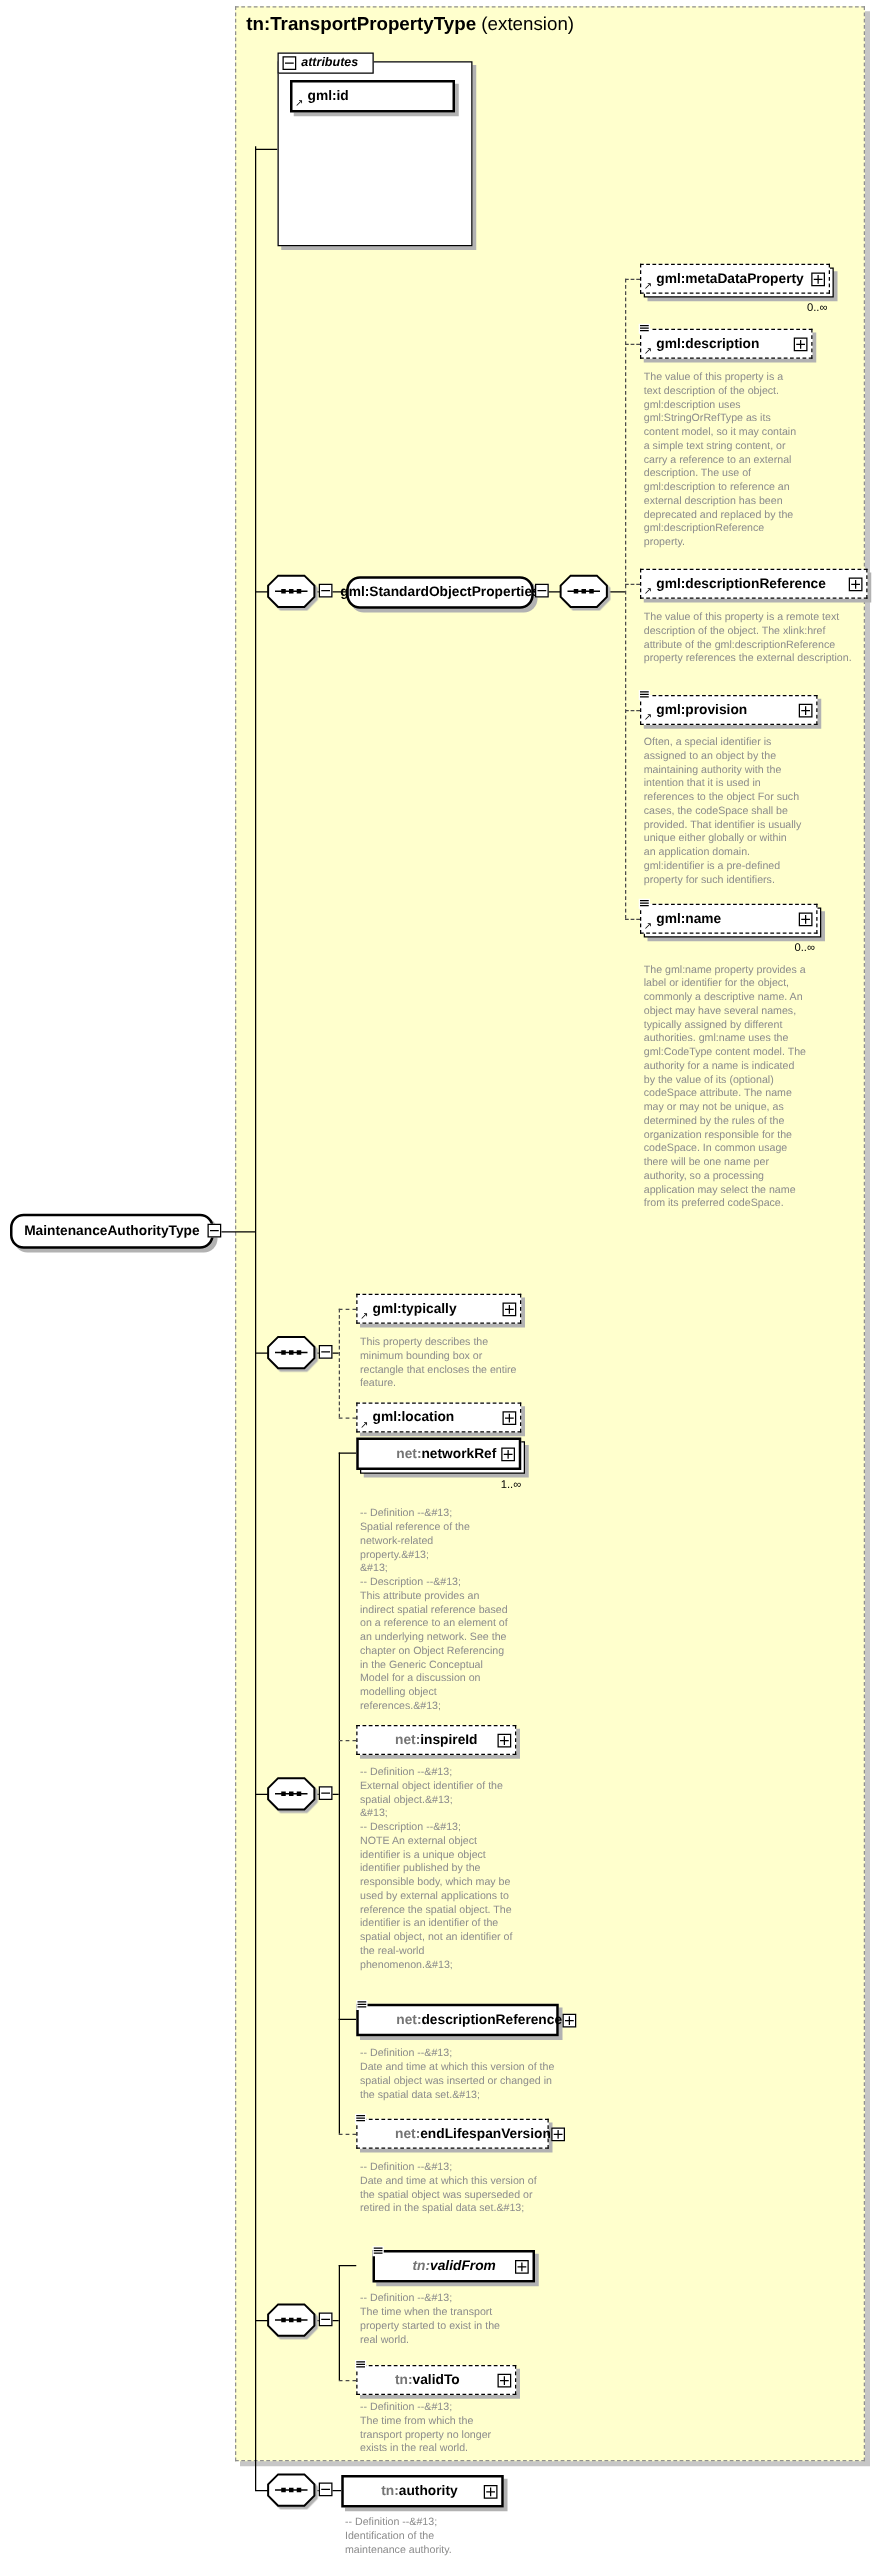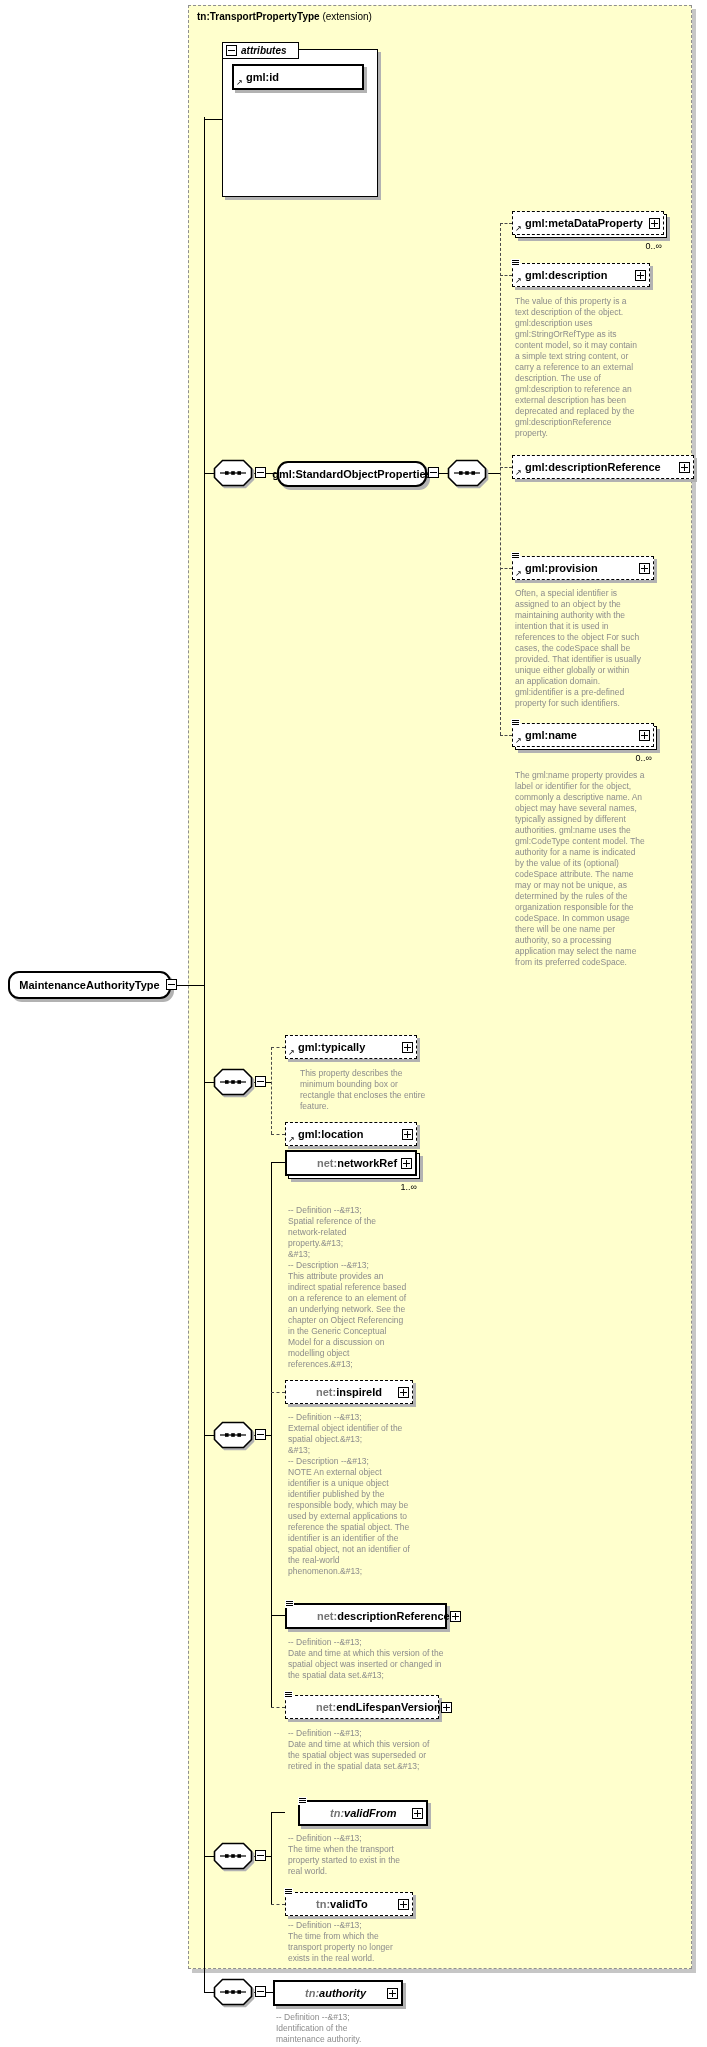--- a/index.html
+++ b/index.html
@@ -1,21 +1,21 @@
 <!DOCTYPE html>
 <html><head>
 <meta charset="utf-8">
 <style>
   html,body{margin:0;padding:0;background:#fff;}
   .canvas{position:relative;width:707px;height:2047px;background:#fff;overflow:hidden;
           font-family:"Liberation Sans",sans-serif;}
   
   .bigbox{position:absolute;left:188px;top:5px;width:502px;height:1962px;
           background:#ffffcd;border:1px dashed #8f8f8f;box-shadow:4px 4px 0 #c6c6c6;}
-  .bigtitle{position:absolute;left:197px;top:11px;font-size:10px;color:#000;z-index:3;white-space:nowrap;}
+  .bigtitle{position:absolute;left:197px;top:11px;font-size:15px;color:#000;z-index:3;white-space:nowrap;}
   .bigtitle .tname{font-weight:bold;}
   .bigtitle .tsuffix{font-weight:normal;}
   
   .hl{position:absolute;height:0;border-top:1px solid #000;z-index:1;}
   .vl{position:absolute;width:0;border-left:1px solid #000;z-index:1;}
   .hl.d{border-top:1px dashed #4a4a4a;}
   .vl.d{border-left:1px dashed #4a4a4a;}
   
   .el{position:absolute;height:22px;background:#fff;border:1px dashed #000;
       box-shadow:3px 3px 0 #b2b2b2;display:flex;align-items:center;z-index:2;}
@@ -176,20 +176,21 @@
     <span class="ename"><span class="pfx">gml:</span><span>description</span></span>
     <span class="plus"></span>
   </div>
   <div class="doc" style="left:515px;top:296px;width:126px;">The value of this property is a text description of the object. gml:description uses gml:StringOrRefType as its content model, so it may contain a simple text string content, or carry a reference to an external description. The use of gml:description to reference an external description has been deprecated and replaced by the gml:descriptionReference property.</div>
 
   <div class="el" style="left:512px;top:455px;width:180px;">
     <span class="refarrow">↗</span>
     <span class="ename"><span class="pfx">gml:</span><span>descriptionReference</span></span>
     <span class="plus"></span>
   </div>
+  <div class="doc" style="left:515px;top:488px;width:172px;">The value of this property is a remote text description of the object. The xlink:href attribute of the gml:descriptionReference property references the external description.</div>
 
   <div class="el" style="left:512px;top:556px;width:140px;">
     <span class="doclines"></span>
     <span class="refarrow">↗</span>
     <span class="ename"><span class="pfx">gml:</span><span>provision</span></span>
     <span class="plus"></span>
   </div>
   <div class="doc" style="left:515px;top:588px;width:126px;">Often, a special identifier is assigned to an object by the maintaining authority with the intention that it is used in references to the object For such cases, the codeSpace shall be provided. That identifier is usually unique either globally or within an application domain. gml:identifier is a pre-defined property for such identifiers.</div>
 
   <div class="el stacked" style="left:512px;top:723px;width:140px;">
@@ -199,21 +200,21 @@
     <span class="plus"></span>
   </div>
   <div class="occurs" style="left:590px;top:753px;width:62px;">0..∞</div>
   <div class="doc" style="left:515px;top:770px;width:130px;">The gml:name property provides a label or identifier for the object, commonly a descriptive name. An object may have several names, typically assigned by different authorities. gml:name uses the gml:CodeType content model.  The authority for a name is indicated by the value of its (optional) codeSpace attribute.  The name may or may not be unique, as determined by the rules of the organization responsible for the codeSpace.  In common usage there will be one name per authority, so a processing application may select the name from its preferred codeSpace.</div>
 
   <div class="el" style="left:285px;top:1035px;width:130px;">
     <span class="refarrow">↗</span>
     <span class="ename"><span class="pfx">gml:</span><span>typically</span></span>
     <span class="plus"></span>
   </div>
-  <div class="doc" style="left:288px;top:1068px;width:126px;margin-left:12px;">This property describes the minimum bounding box or rectangle that encloses the entire feature.</div>
+  <div class="doc" style="left:288px;top:1068px;width:126px;">This property describes the minimum bounding box or rectangle that encloses the entire feature.</div>
 
   <div class="el" style="left:285px;top:1122px;width:130px;">
     <span class="refarrow">↗</span>
     <span class="ename"><span class="pfx">gml:</span><span>location</span></span>
     <span class="plus"></span>
   </div>
 
   <div class="el req stacked" style="left:285px;top:1150px;width:128px;">
     <span class="ename"><span class="pfx mut">net:</span><span>networkRef</span></span>
     <span class="plus"></span>
@@ -262,20 +263,20 @@
 The time when the transport property started to exist in the real world.</div>
 
   <div class="el" style="left:285px;top:1892px;width:126px;">
     <span class="doclines"></span>
     <span class="ename"><span class="pfx mut">tn:</span><span>validTo</span></span>
     <span class="plus"></span>
   </div>
   <div class="doc" style="left:288px;top:1920px;width:116px;">-- Definition --&amp;#13;
 The time from which the transport property no longer exists in the real world.</div>
 
-  <div class="el req" style="left:273px;top:1980px;width:126px;font-style:italic;">
+  <div class="el req" style="left:273px;top:1980px;width:126px;">
     <span class="ename"><span class="pfx mut">tn:</span><span>authority</span></span>
     <span class="plus"></span>
   </div>
   <div class="doc" style="left:276px;top:2012px;width:104px;">-- Definition --&amp;#13;
 Identification of the maintenance authority.</div>
 
 </div>
 
 </body></html>

